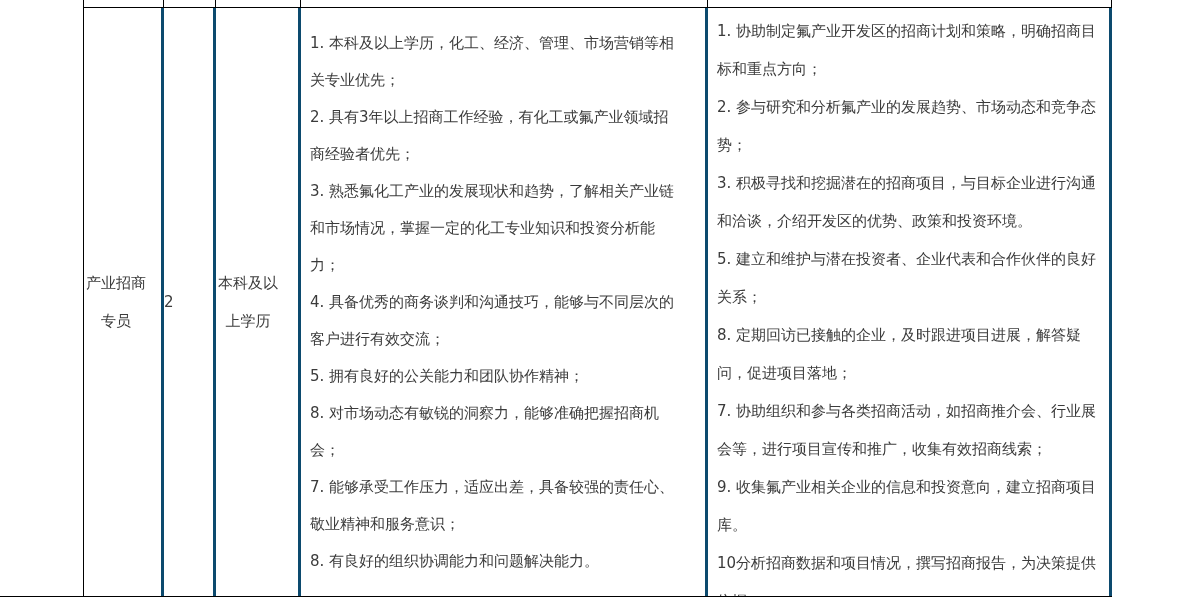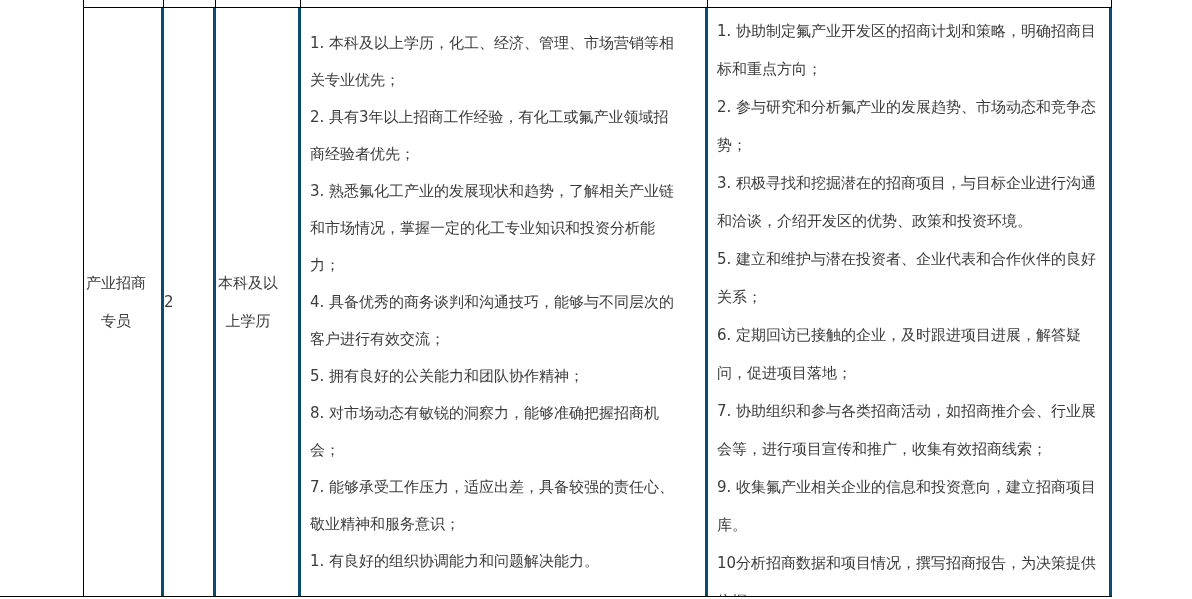--- a/index.html
+++ b/index.html
@@ -117,29 +117,29 @@
     </div>
 
     <div class="cell cell-requirements">
         <div class="list-line">1. 本科及以上学历，化工、经济、管理、市场营销等相关专业优先；</div>
         <div class="list-line">2. 具有3年以上招商工作经验，有化工或氟产业领域招商经验者优先；</div>
         <div class="list-line">3. 熟悉氟化工产业的发展现状和趋势，了解相关产业链和市场情况，掌握一定的化工专业知识和投资分析能力；</div>
         <div class="list-line">4. 具备优秀的商务谈判和沟通技巧，能够与不同层次的客户进行有效交流；</div>
         <div class="list-line">5. 拥有良好的公关能力和团队协作精神；</div>
         <div class="list-line">8. 对市场动态有敏锐的洞察力，能够准确把握招商机会；</div>
         <div class="list-line">7. 能够承受工作压力，适应出差，具备较强的责任心、敬业精神和服务意识；</div>
-        <div class="list-line">1. 有良好的组织协调能力和问题解决能力。</div>
+        <div class="list-line">8. 有良好的组织协调能力和问题解决能力。</div>
       </div>
 
     <div class="cell cell-duties">
         <div class="list-line">1. 协助制定氟产业开发区的招商计划和策略，明确招商目标和重点方向；</div>
         <div class="list-line">2. 参与研究和分析氟产业的发展趋势、市场动态和竞争态势；</div>
         <div class="list-line">3. 积极寻找和挖掘潜在的招商项目，与目标企业进行沟通和洽谈，介绍开发区的优势、政策和投资环境。</div>
         <div class="list-line">5. 建立和维护与潜在投资者、企业代表和合作伙伴的良好关系；</div>
-        <div class="list-line">6. 定期回访已接触的企业，及时跟进项目进展，解答疑问，促进项目落地；</div>
+        <div class="list-line">8. 定期回访已接触的企业，及时跟进项目进展，解答疑问，促进项目落地；</div>
         <div class="list-line">7. 协助组织和参与各类招商活动，如招商推介会、行业展会等，进行项目宣传和推广，收集有效招商线索；</div>
         <div class="list-line">9. 收集氟产业相关企业的信息和投资意向，建立招商项目库。</div>
         <div class="list-line">10分析招商数据和项目情况，撰写招商报告，为决策提供依据。</div>
       </div>
   </div>
 
   <div class="bottom-line"></div>
 
 </div>
 

